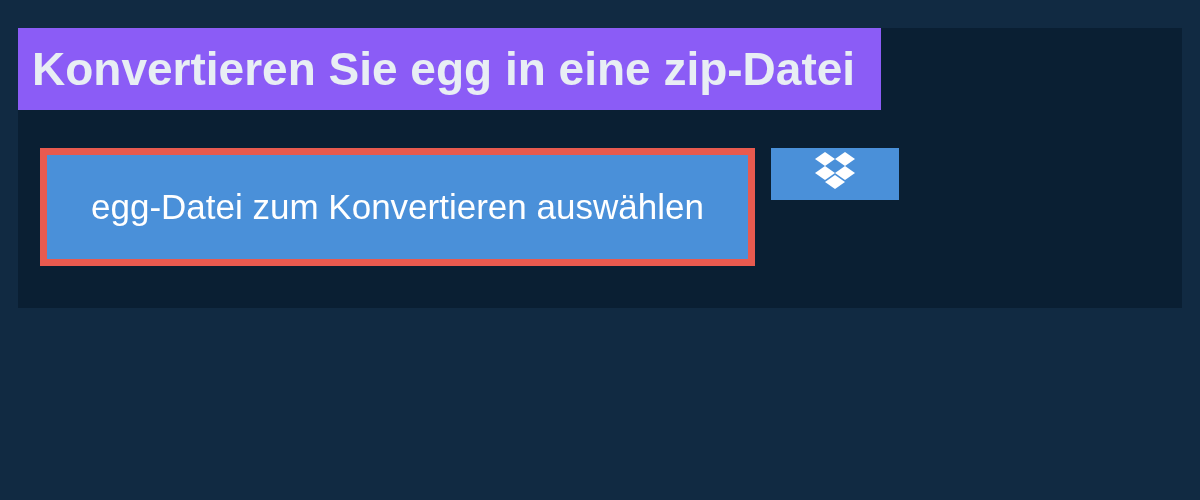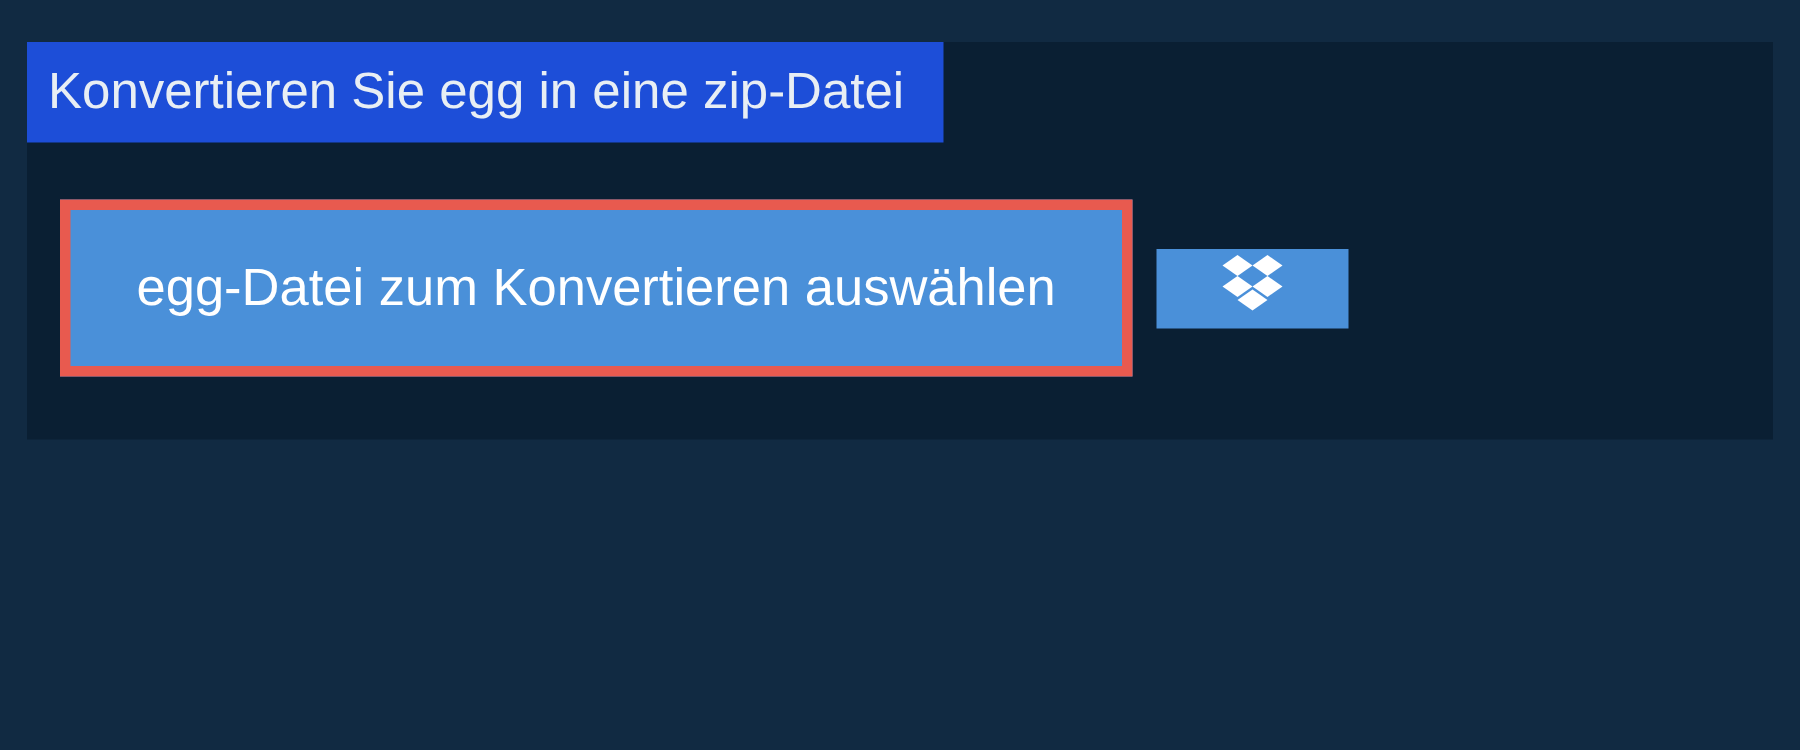--- a/index.html
+++ b/index.html
@@ -13,31 +13,31 @@
       background: #112a42;
       font-family: 'Segoe UI', Tahoma, Geneva, sans-serif;
       overflow: hidden;
     }
     .panel {
       margin: 28px 18px 0 18px;
       background: #0a1f33;
     }
     .title-bar {
       display: inline-block;
-      background: #1d4ed8;
+      background: #8b5cf6;
       padding: 14px 26px 14px 14px;
       color: #e8eef4;
-      font-size: 34px;
-      font-weight: 400;
+      font-size: 46px;
+      font-weight: 700;
     }
     .button-row {
       padding: 38px 22px 42px 22px;
       display: flex;
       gap: 16px;
-      align-items: center;
+      align-items: flex-start;
     }
     .choose-file-button {
       border: 7px solid #e85a4f;
       background: #4a90d9;
       color: #ffffff;
       font-size: 35px;
       font-weight: 300;
       display: flex;
       align-items: center;
       justify-content: center;

